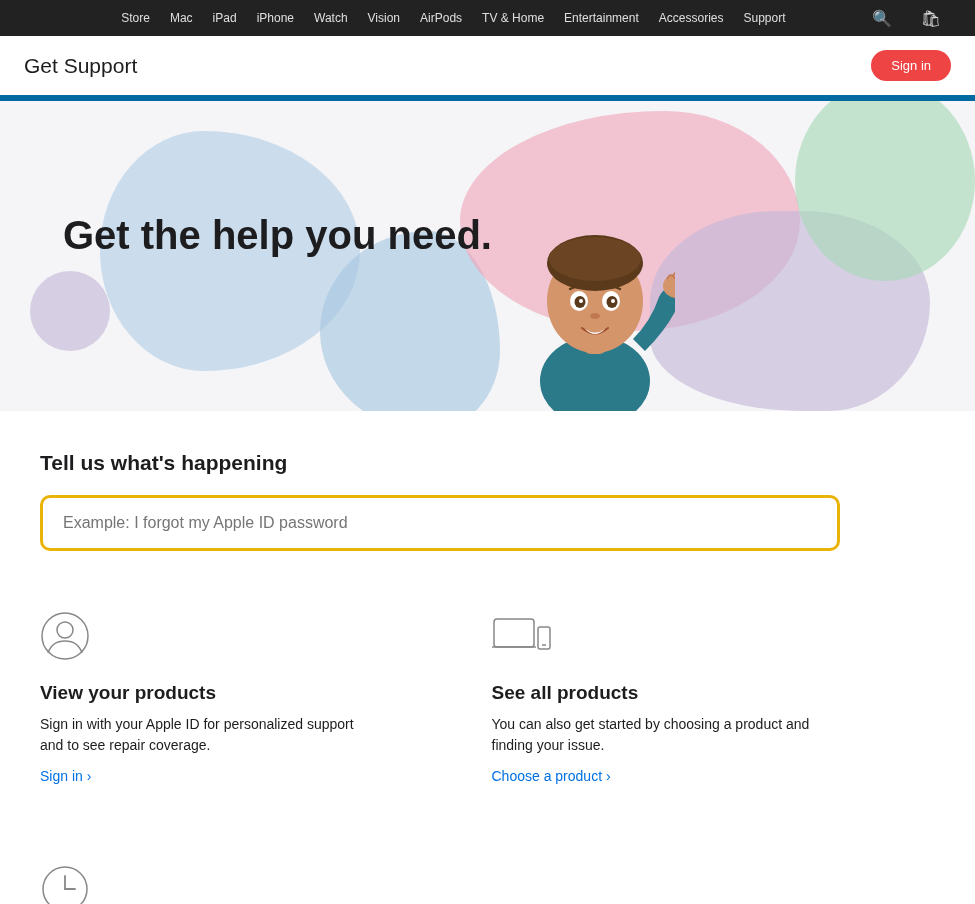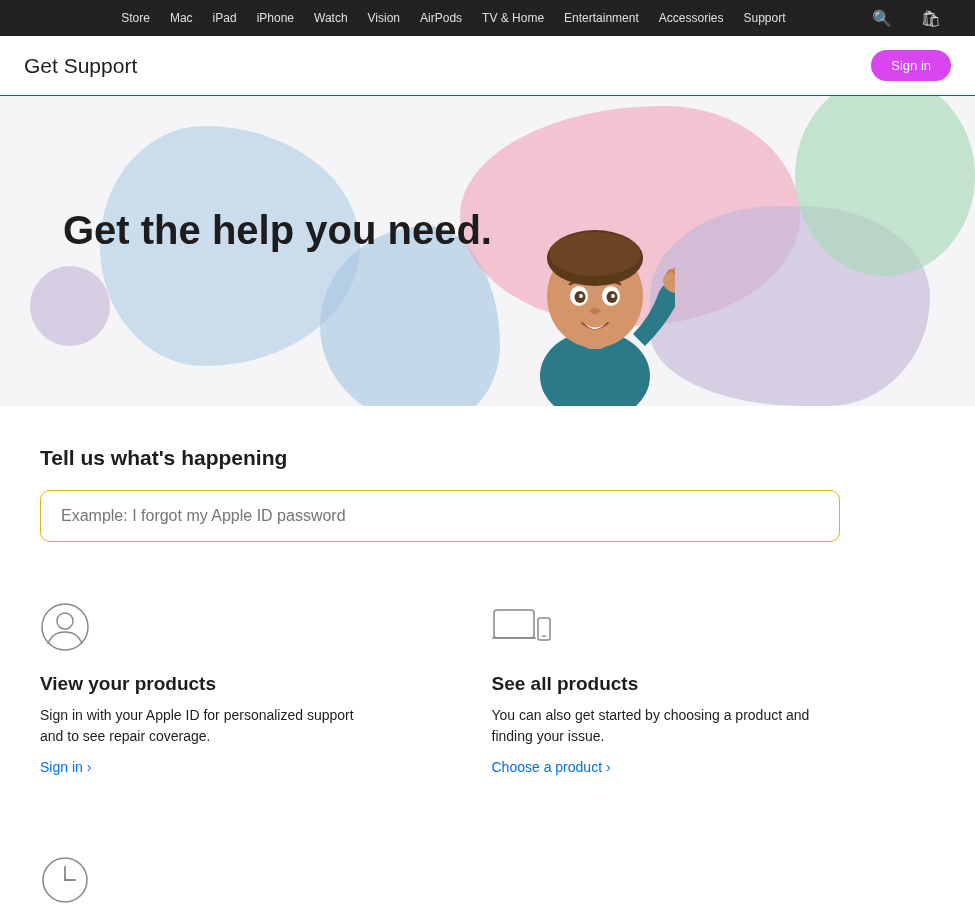--- a/index.html
+++ b/index.html
@@ -26,25 +26,25 @@
     .top-nav .nav-links { display: flex; align-items: center; }
     .apple-logo { font-size: 18px; color: #fff; }
     .nav-icons { display: flex; align-items: center; gap: 8px; }
 
     
     .support-header {
       display: flex;
       align-items: center;
       justify-content: space-between;
       padding: 14px 24px;
-      border-bottom: 1px solid #0369a1;
+      border-bottom: 6px solid #0369a1;
     }
     .support-title { font-size: 21px; font-weight: 500; color: #1d1d1f; }
     .sign-in-btn {
-      background: #d946ef;
+      background: #ef4444;
       color: #fff;
       border: none;
       border-radius: 20px;
       padding: 8px 20px;
       font-size: 13px;
       font-weight: 400;
       cursor: pointer;
     }
 
     
@@ -81,21 +81,21 @@
     }
 
     
     .main-content { padding: 40px 40px; }
     .section-title { font-size: 21px; font-weight: 600; color: #1d1d1f; margin-bottom: 20px; }
     
     
     .search-box {
       width: 100%;
       max-width: 800px;
-      border: 1px solid #eab308;
+      border: 3px solid #eab308;
       border-radius: 10px;
       padding: 16px 20px;
       font-size: 16px;
       color: #6e6e73;
       outline: none;
       margin-bottom: 40px;
     }
 
     
     .cards-row { display: flex; gap: 8px; margin-bottom: 40px; }

